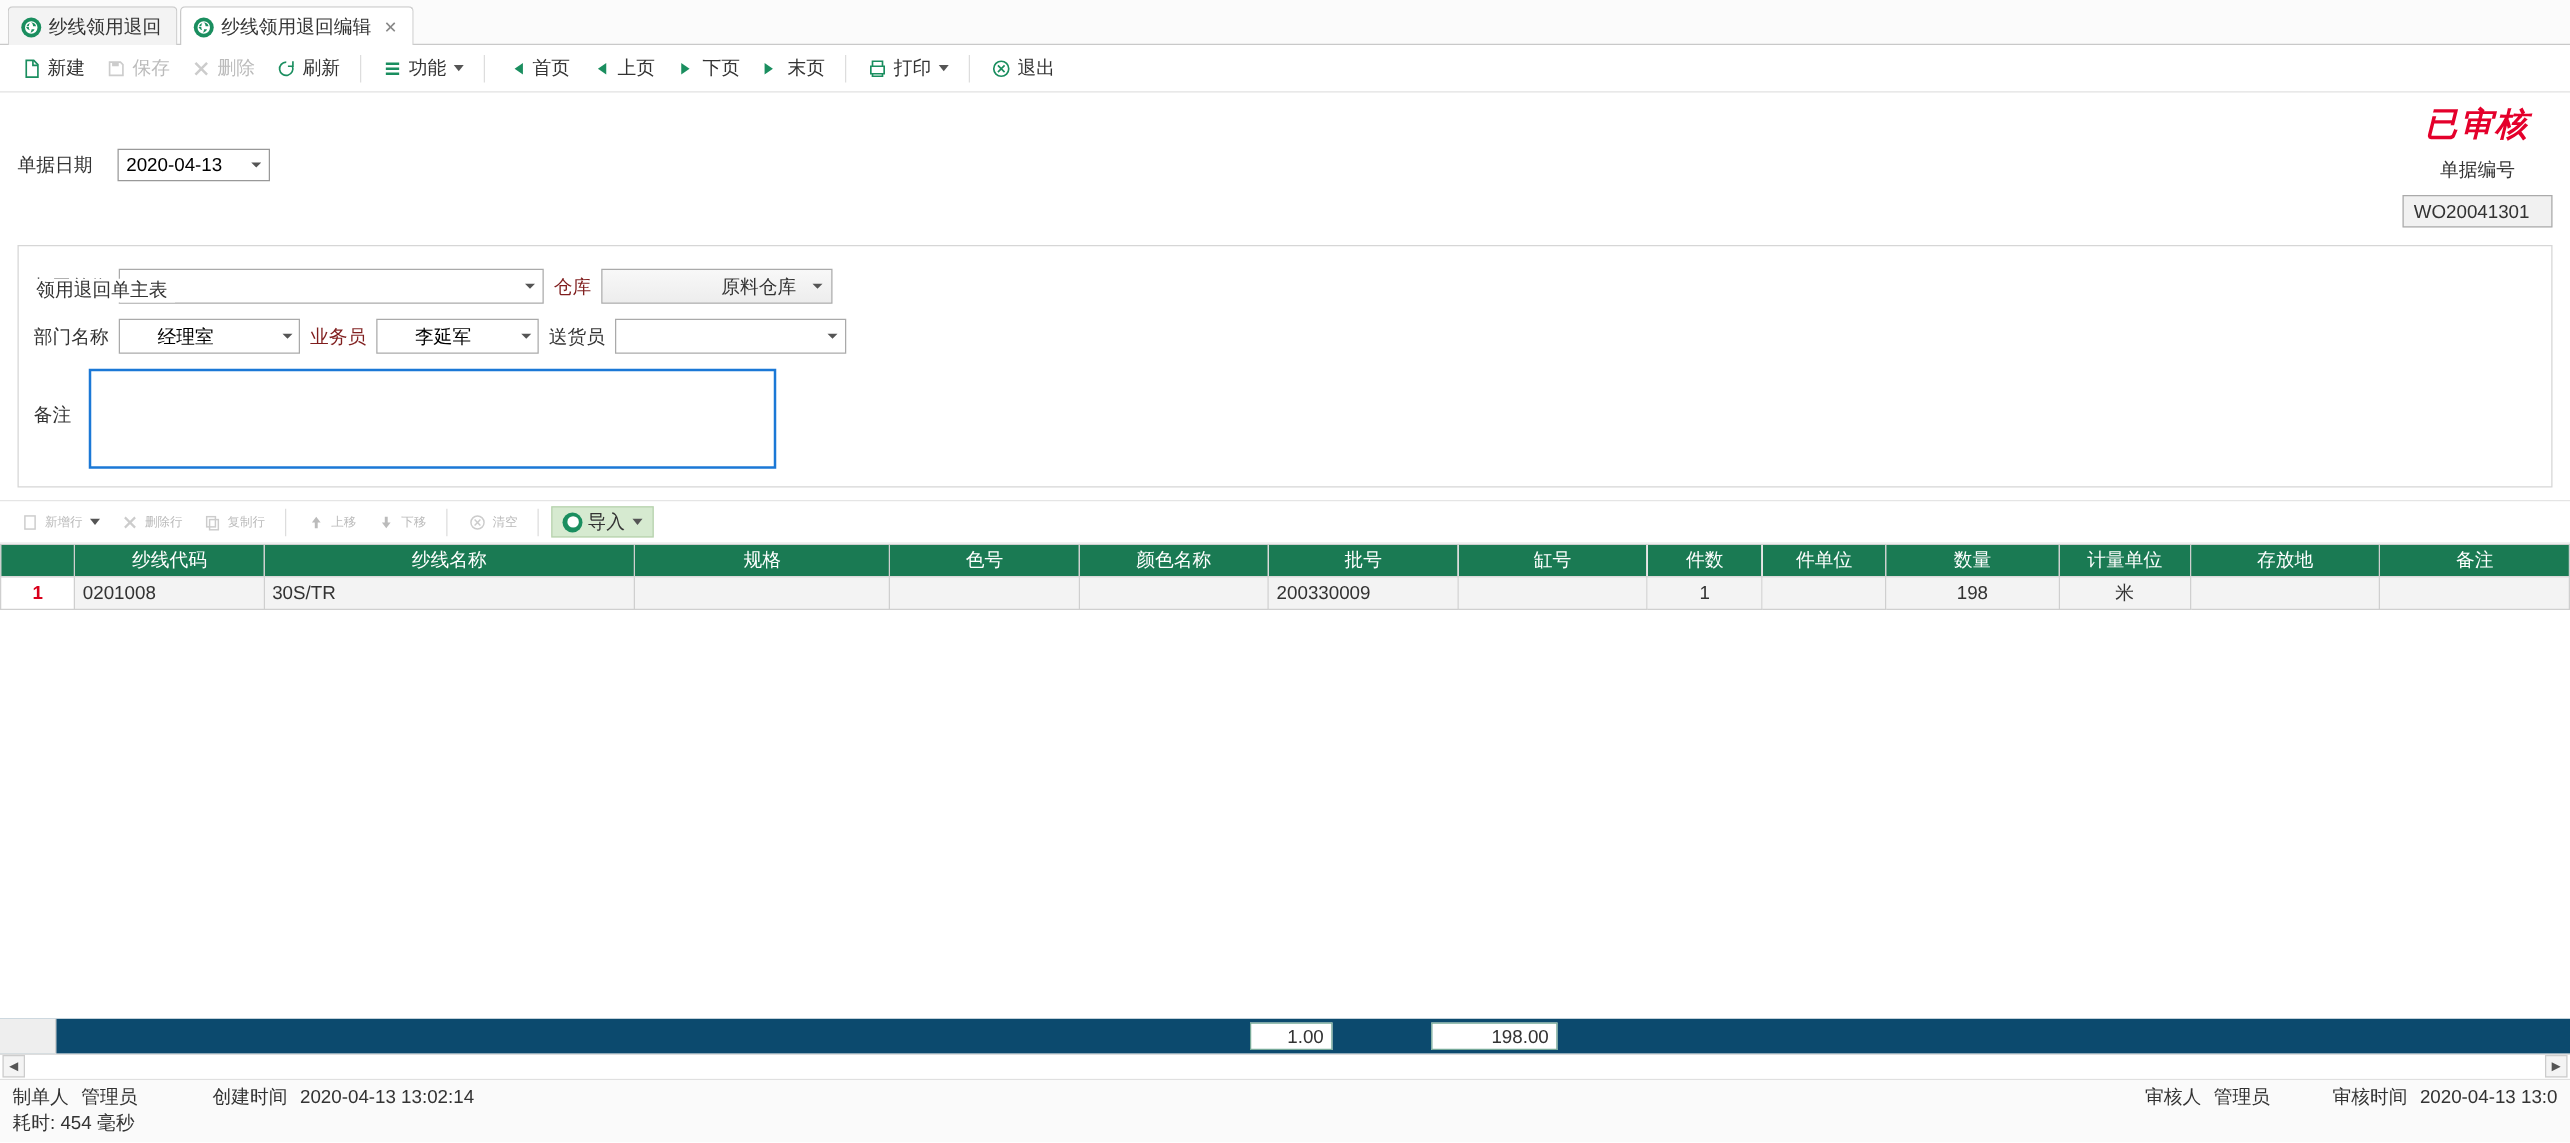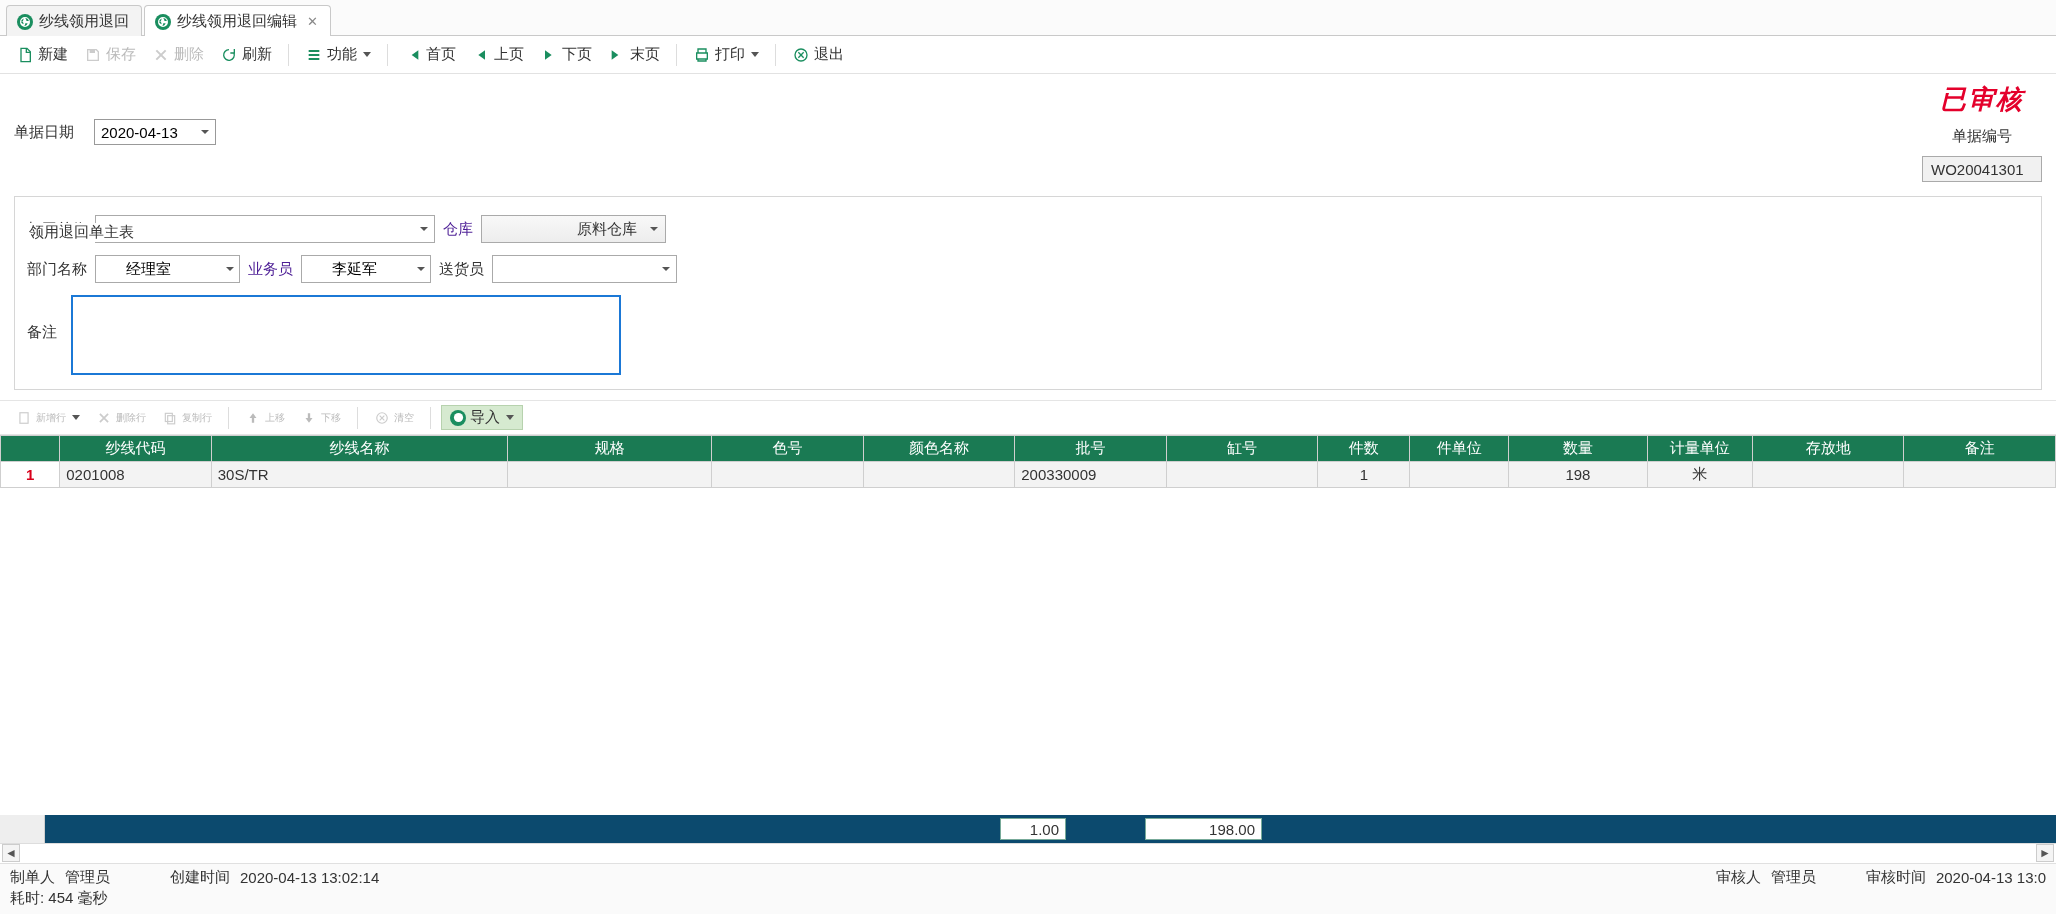--- a/index.html
+++ b/index.html
@@ -105,21 +105,21 @@
     border:1px solid #d6d6d6;
     padding: 18px 12px 14px 12px;
     position:relative;
   }
   .group-title {
     position:absolute; top:-11px; left:8px; background:#fff; padding:0 6px;
     font-size:15px; color:#333;margin-top:37px;
   }
   .form-row { display:flex; align-items:center; gap:8px; margin-bottom:12px;}
   .form-row label { font-size:15px; color:#333; }
-  .form-row label.req { color:#4c1d95; }
+  .form-row label.req { color:#7f1d1d; }
   .fcombo { display:inline-flex; align-items:center; border:1px solid #aaa; height:28px; background:#fff;padding-left:22px;}
   .fcombo.shaded { background:linear-gradient(#f8f8f8,#ededed);}
   .fcombo input { border:none; outline:none; font-size:15px; padding:0 8px; height:100%; background:transparent; }
   .fcombo .dd { width:22px; height:100%; display:flex; align-items:center; justify-content:center; cursor:pointer;}
   .fcombo .dd svg { width:10px; height:10px; fill:#555;}
   .remarks-row { display:flex; align-items:flex-start; gap:14px;}
   .remarks-ta {
     width:550px; height:80px; border:2px solid #1b78d6; resize:none;
     font-size:15px; padding:6px; outline:none;
   }
@@ -485,21 +485,21 @@
             <td class="center">米</td>
             <td></td>
             <td></td>
           </tr>
         </tbody>
     </table>
   </div>
   <div class="totals-row">
     <div class="lead"></div>
     <div class="total-cell" id="tot-qty" style="left: 1000px; width: 66px;">1.00</div>
-    <div class="total-cell" id="tot-amt" style="left: 1145px; width: 117px;">198.00</div>
+    <div class="total-cell" id="tot-amt" style="left: 1145px; width: 101px;">198.00</div>
   </div>
   <div class="hscroll">
     <div class="arrow left">◄</div>
     <div class="track"></div>
     <div class="arrow right">►</div>
   </div>
 </div>
 
 <div class="footer">
   <div class="footer-row">

